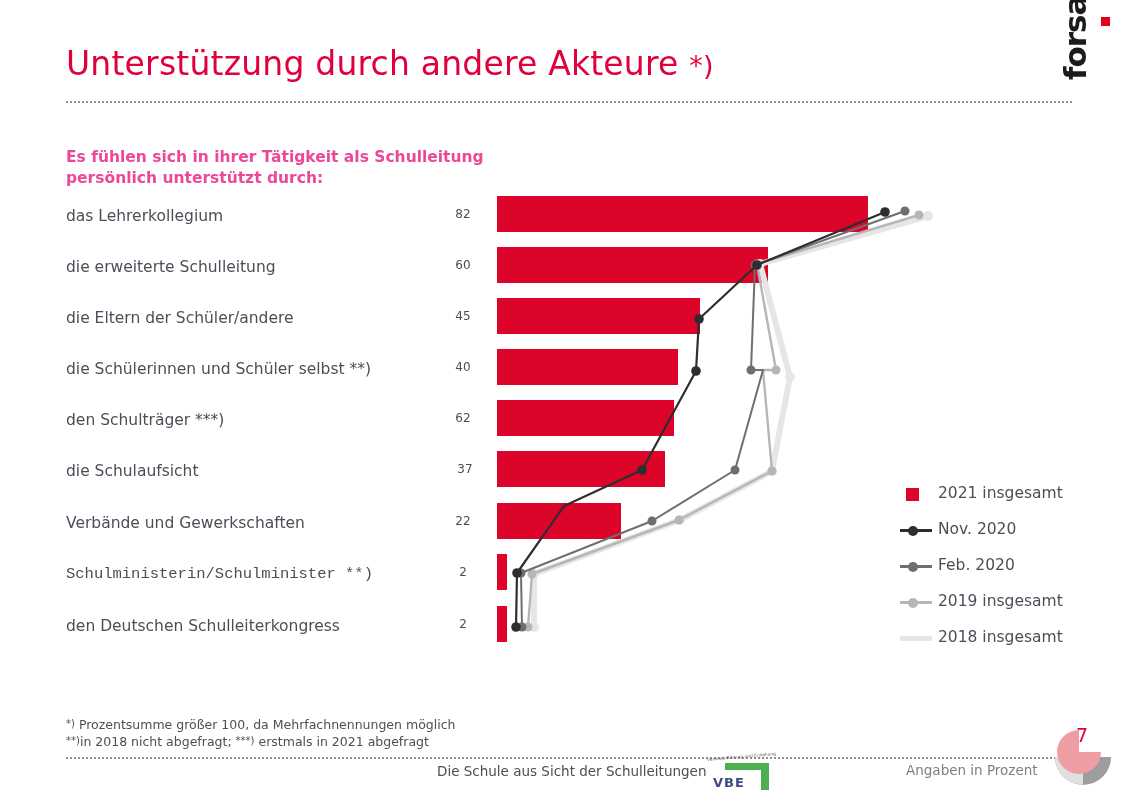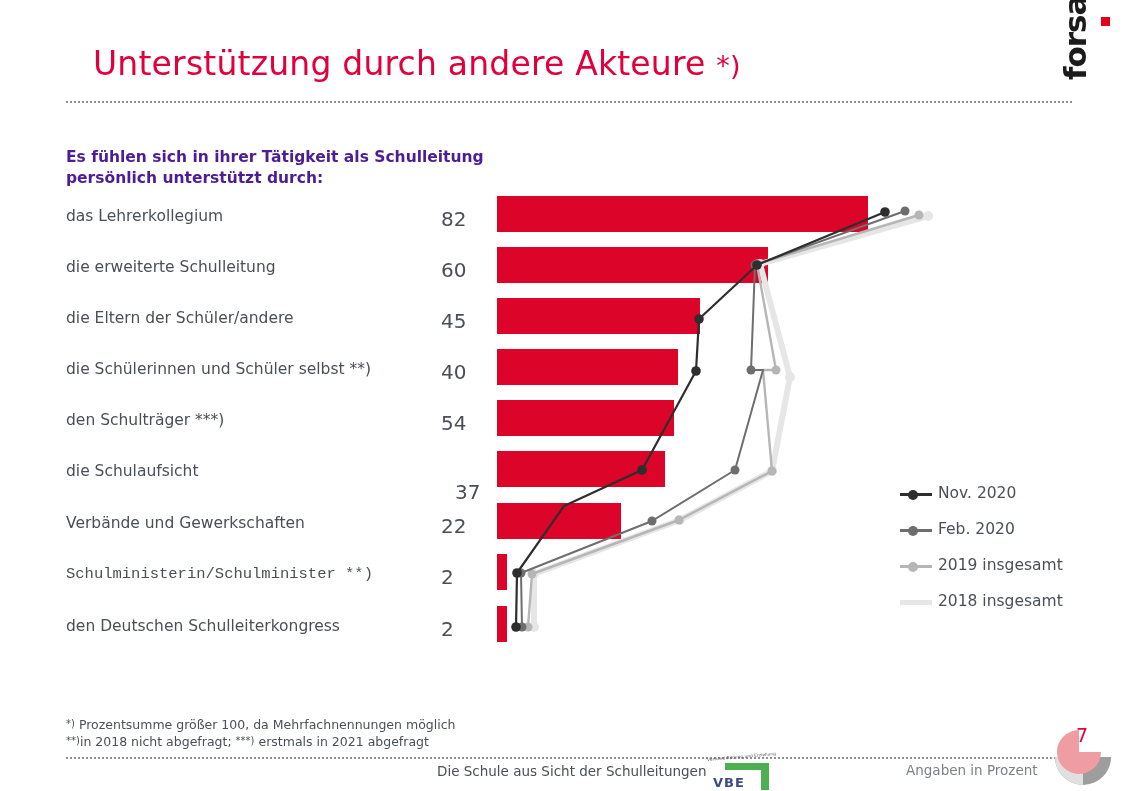--- a/index.html
+++ b/index.html
@@ -24,44 +24,44 @@
     line-height:1;
   }
   .forsa-dot{
     position:absolute;left:15px;top:11px;width:9px;height:9px;background:#e2001a;
   }
 
   
   .title{
     position:absolute;left:66px;top:44px;
     font-size:33px;color:#e2003c;font-weight:normal;
-    letter-spacing:.2px;white-space:nowrap;margin-left:27px;
+    letter-spacing:.2px;white-space:nowrap;
   }
   .title .star{font-size:27px;}
   .rule-top{
     position:absolute;left:66px;top:101px;width:1006px;height:0;
     border-top:2px dotted #8d8f93;
   }
 
   
   .subtitle{
     position:absolute;left:66px;top:147px;width:420px;
-    font-size:15.5px;line-height:21px;color:#4c1d95;font-weight:bold;
+    font-size:15.5px;line-height:21px;color:#ec4899;font-weight:bold;
   }
 
   
   .chart{position:absolute;left:0;top:0;width:1138px;height:600px;}
 
   .row-label{
     position:absolute;left:66px;width:380px;
     font-size:15.5px;color:#4a4f57;white-space:nowrap;
   }
   .row-value{
-    position:absolute;width:44px;text-align:left;
-    font-size:20px;color:#4a4f57;
+    position:absolute;width:44px;text-align:center;
+    font-size:12px;color:#4a4f57;
   }
   .bar{
     position:absolute;background:#dc0428;
   }
 
   svg.lines{position:absolute;left:0;top:0;width:1138px;height:791px;
             pointer-events:none;overflow:visible;}
 
   
   .legend{position:absolute;left:900px;top:484px;width:230px;}
@@ -149,25 +149,25 @@
 
     <div class="row-label" style="top:309px;">die Eltern der Schüler/andere</div>
     <div class="row-value" style="left:441px;top:309px;">45</div>
     <div class="bar" style="left:497px;top:298px;width:203px;height:36px;"></div>
 
     <div class="row-label" style="top:360px;">die Schülerinnen und Schüler selbst **)</div>
     <div class="row-value" style="left:441px;top:360px;">40</div>
     <div class="bar" style="left:497px;top:349px;width:181px;height:36px;"></div>
 
     <div class="row-label" style="top:411px;">den Schulträger ***)</div>
-    <div class="row-value" style="left:441px;top:411px;">54</div>
+    <div class="row-value" style="left:441px;top:411px;">62</div>
     <div class="bar" style="left:497px;top:400px;width:177px;height:36px;"></div>
 
     <div class="row-label" style="top:462px;">die Schulaufsicht</div>
-    <div class="row-value" style="left:455px;top:462px;margin-top:18px;">37</div>
+    <div class="row-value" style="left:443px;top:462px;">37</div>
     <div class="bar" style="left:497px;top:451px;width:168px;height:36px;"></div>
 
     <div class="row-label" style="top:514px;">Verbände und Gewerkschaften</div>
     <div class="row-value" style="left:441px;top:514px;">22</div>
     <div class="bar" style="left:497px;top:503px;width:124px;height:36px;"></div>
 
     <div class="row-label" style="top:565px;font-family:Liberation Mono, monospace;">Schulministerin/Schulminister **)</div>
     <div class="row-value" style="left:441px;top:565px;">2</div>
     <div class="bar" style="left:497px;top:554px;width:10px;height:36px;"></div>
 
@@ -218,20 +218,24 @@
         <circle cx="696" cy="371" r="4.8" fill="#2e2e2e"></circle>
         <circle cx="642" cy="470" r="4.8" fill="#2e2e2e"></circle>
         <circle cx="517" cy="573" r="4.8" fill="#2e2e2e"></circle>
         <circle cx="516" cy="627" r="4.8" fill="#2e2e2e"></circle>
       </g>
     </svg>
   </div>
 
   <div class="legend">
     <div class="legend-item">
+      <span class="legend-swatch-box"></span>
+      <span class="lg-text">2021 insgesamt</span>
+    </div>
+    <div class="legend-item">
       <span class="legend-swatch-line" style="background:#2e2e2e;"></span>
       <span class="legend-swatch-dot" style="background:#2e2e2e;"></span>
       <span class="lg-text">Nov. 2020</span>
     </div>
     <div class="legend-item">
       <span class="legend-swatch-line" style="background:#6e6e6e;"></span>
       <span class="legend-swatch-dot" style="background:#6e6e6e;"></span>
       <span class="lg-text">Feb. 2020</span>
     </div>
     <div class="legend-item">

